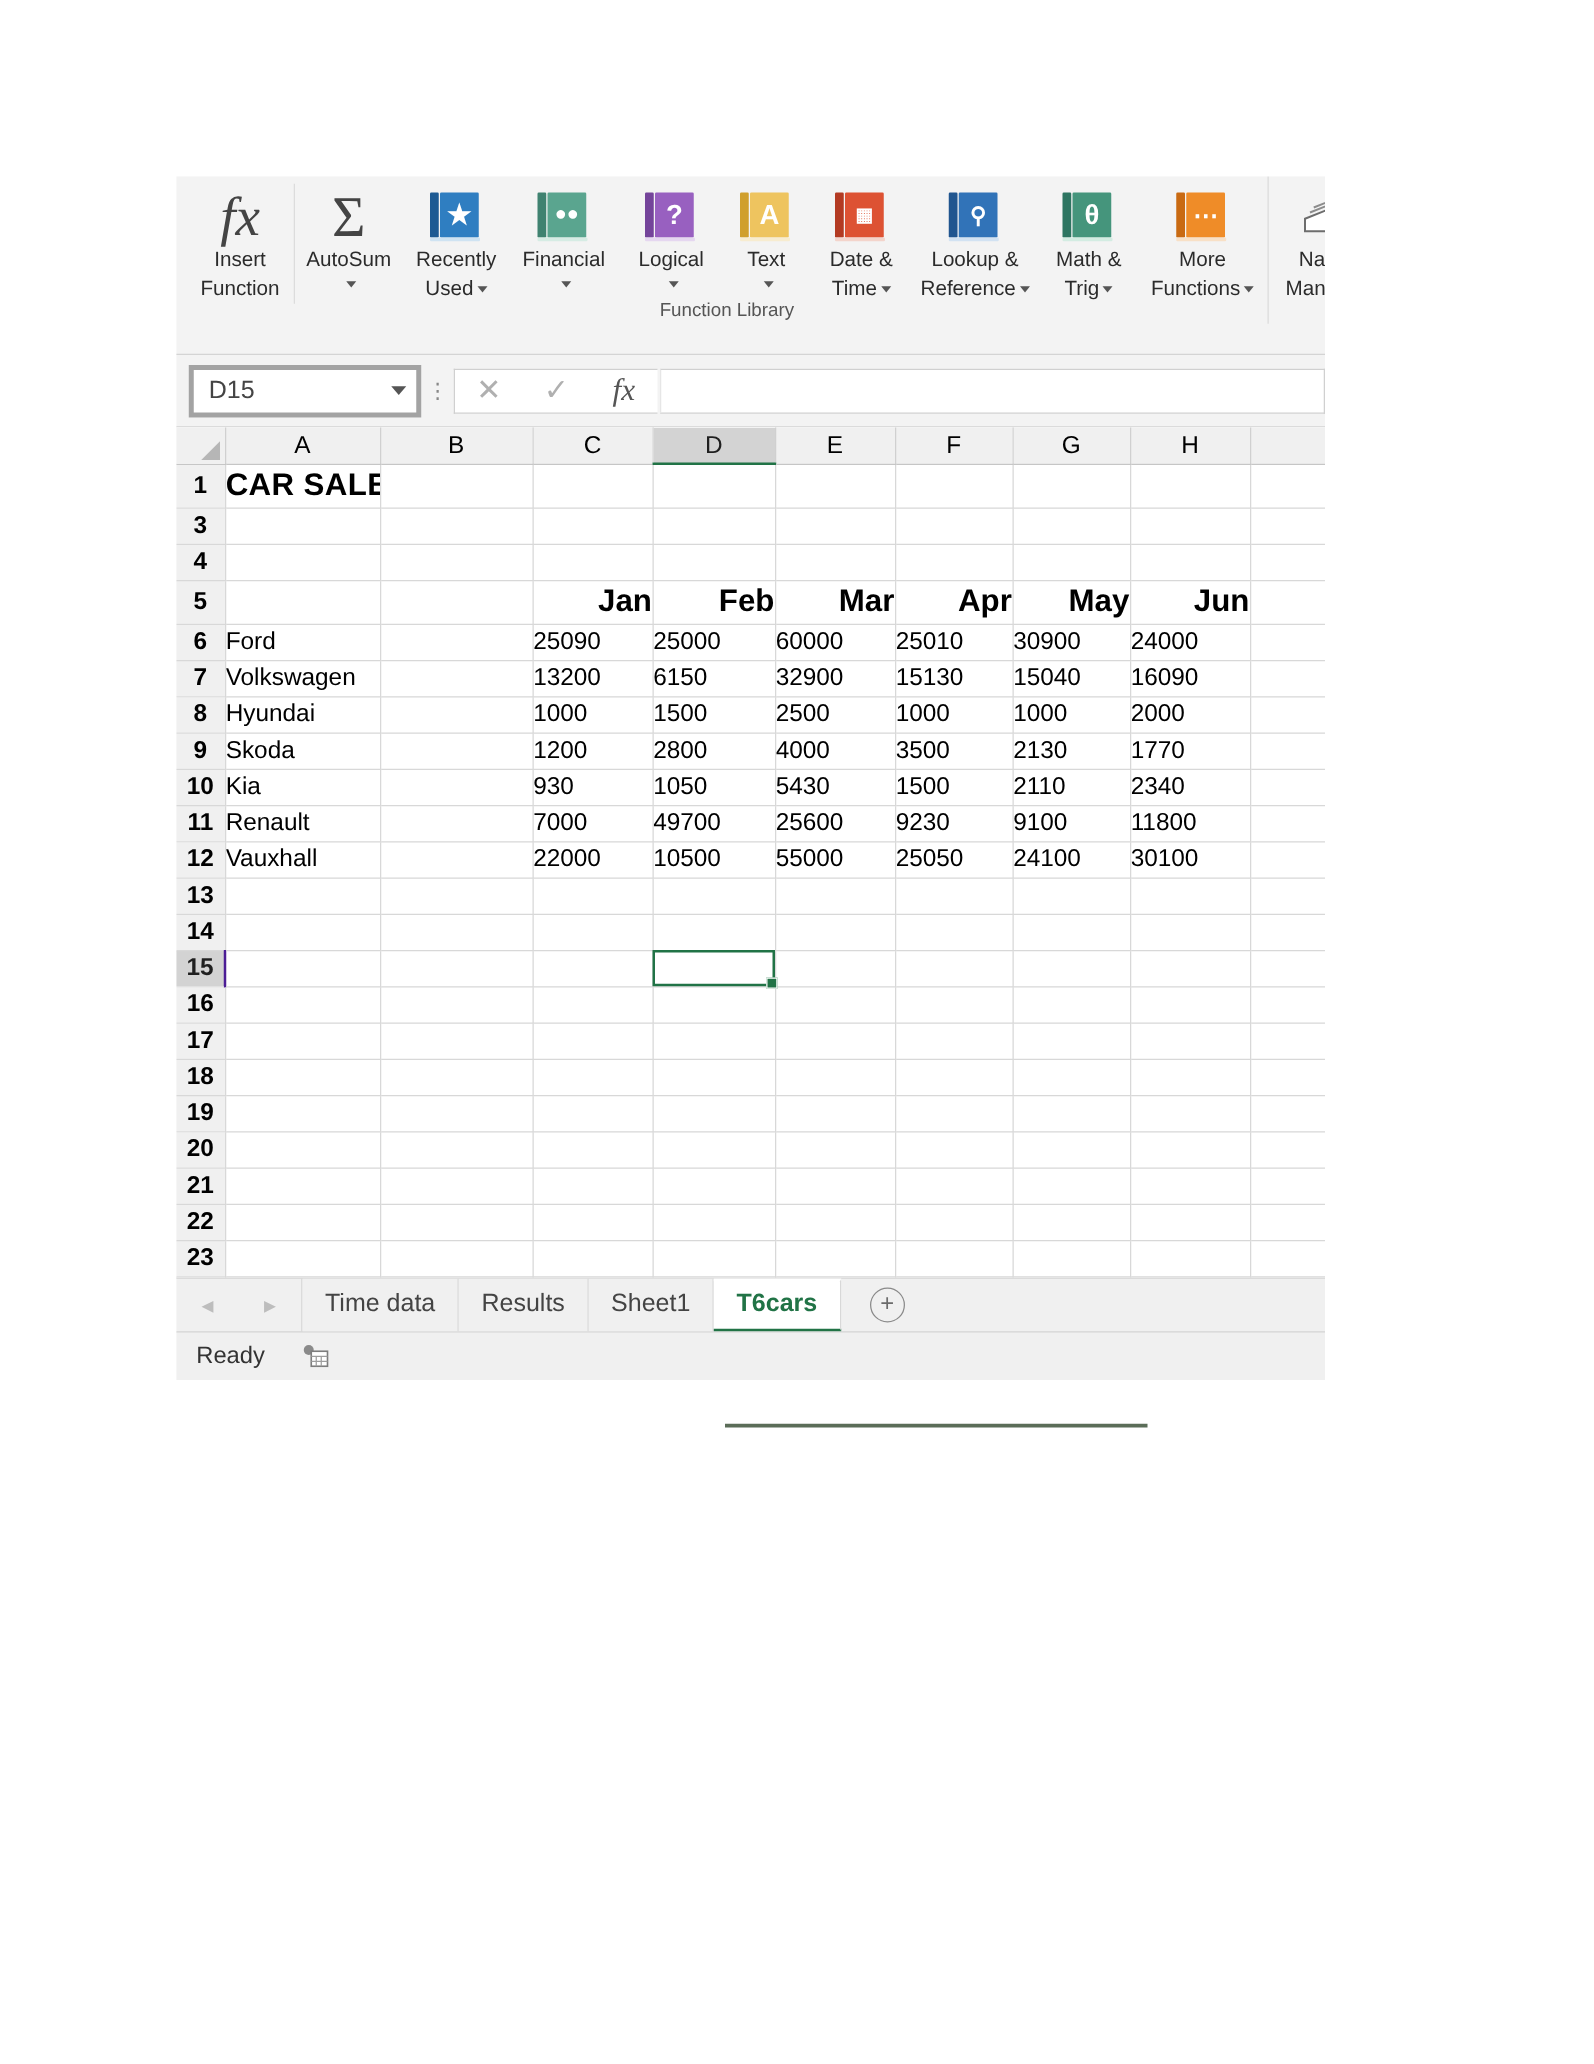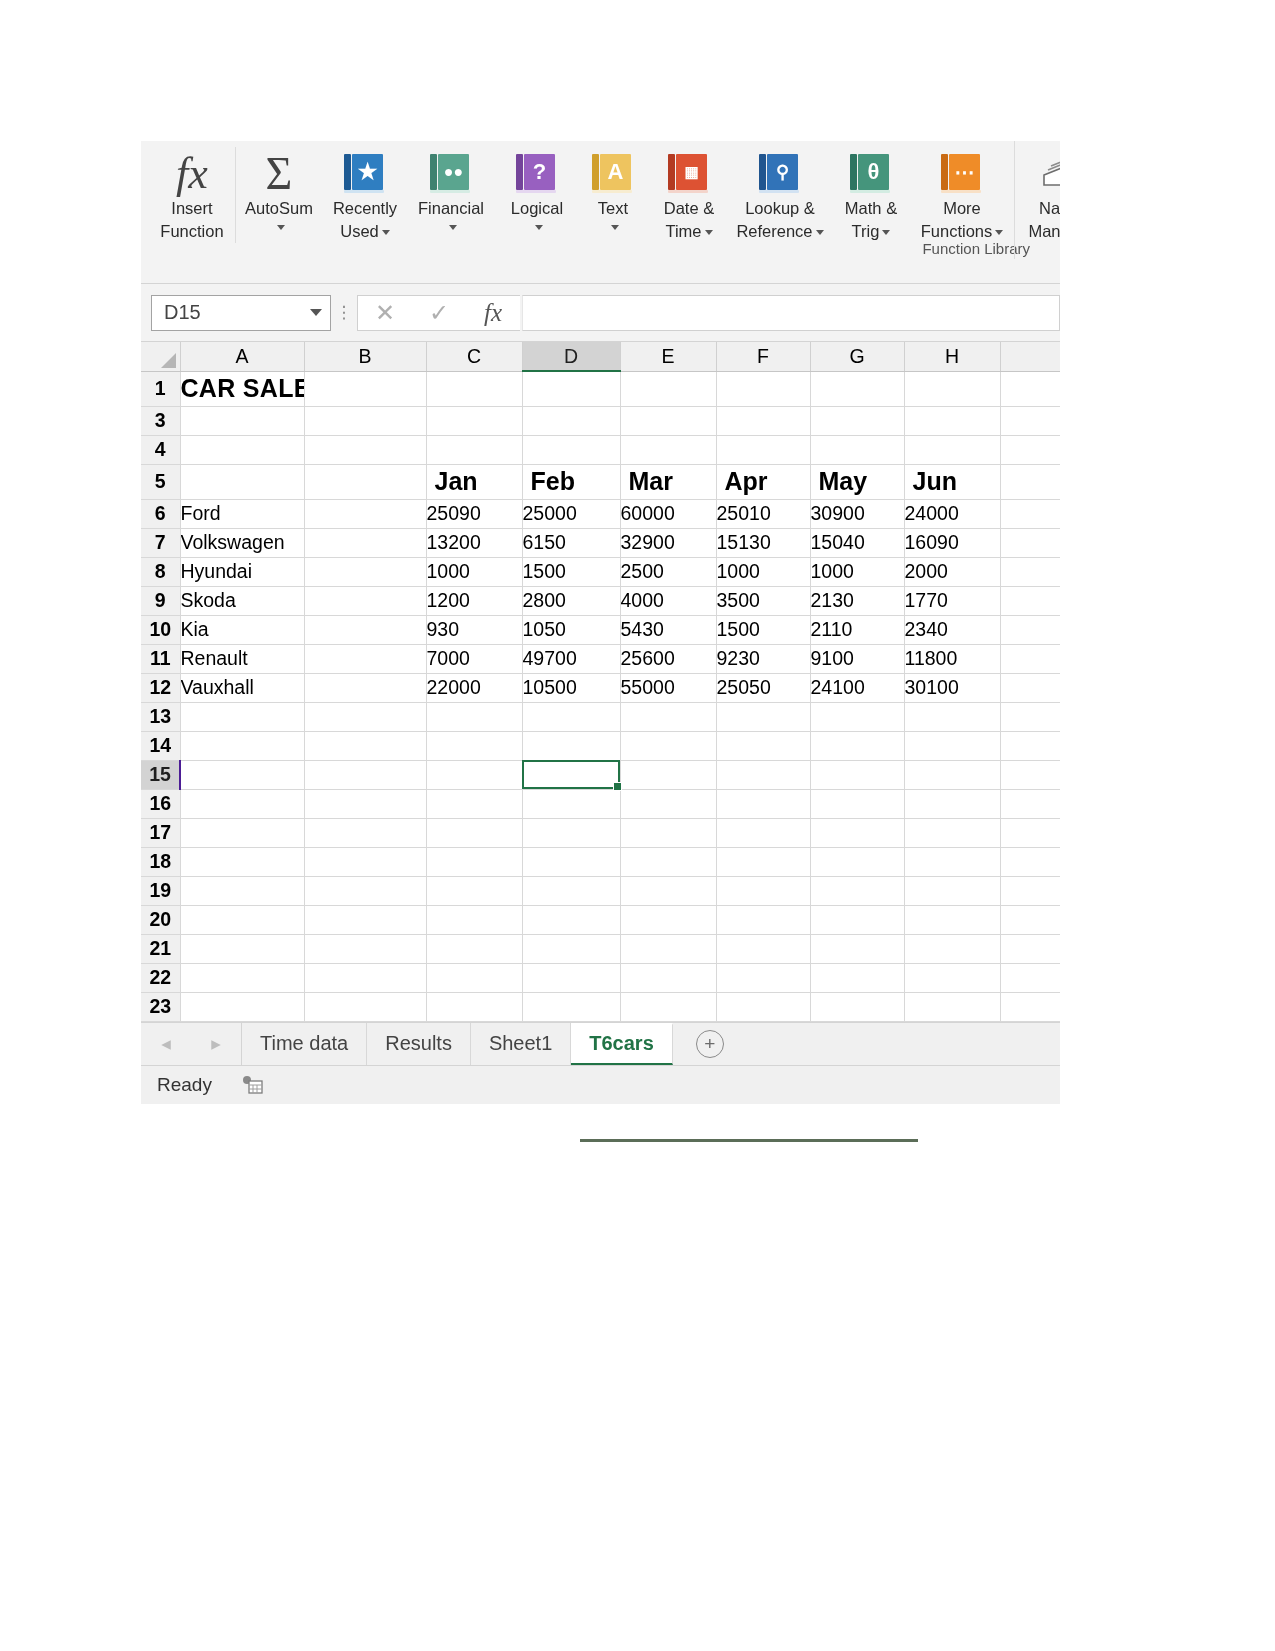--- a/index.html
+++ b/index.html
@@ -143,21 +143,21 @@
     align-items: center;
     height: 57px;
     background: #f3f3f3;
     padding: 0 0 0 10px;
     border-bottom: 1px solid #d4d4d4;
   }
   .namebox {
     width: 158px;
     height: 34px;
     background: #ffffff;
-    border: 1px solid #a3a3a3;
+    border: 4px solid #a3a3a3;
     display: flex;
     align-items: center;
     justify-content: space-between;
     padding: 0 8px 0 12px;
     font-size: 20px;
     color: #444;
   }
   .namebox .tri {
     width: 0; height: 0;
     border-left: 6px solid transparent;
@@ -274,21 +274,21 @@
   td.cell { background: #fff; padding: 0 6px; }
   td.cell.num { text-align: left; }
   td.cell.title {
     font-weight: bold;
     font-size: 25px;
     letter-spacing: 0.3px;
   }
   td.cell.month {
     font-weight: bold;
     font-size: 25px;
-    text-align: left;
+    text-align: right;
     padding-left: 8px;
   }
   .r-title { height: 35px !important; }
   .r-month { height: 35px !important; }
   .selbox {
     position: absolute;
     border: 2px solid #217346;
     box-sizing: border-box;
     pointer-events: none;
   }
@@ -503,21 +503,21 @@
             <span class="book">
               <span class="spine" style="background:#c96a12;"></span>
               <span class="cover" style="background:#ef8c28;font-size:20px;">⋯</span>
               <span class="base" style="background:#f8e0c6;"></span>
             </span>
           </div>
           <div class="lbl">More</div>
           <div class="lbl"><span>Functions</span><span class="caret"></span></div>
         </div>
 
-        <div class="group-title" style="left:16px;text-align:right;">Function Library</div>
+        <div class="group-title" style="left:0;">Function Library</div>
       </div>
 
       <div class="rgroup gt-wrap">
         <div class="rbtn" style="width:92px;">
           <div class="glyph">
             <svg width="46" height="36" viewBox="0 0 46 36" aria-hidden="true">
               <path d="M6 20 L26 12 L42 12 L42 22 L22 30 L6 30 Z" fill="#ffffff" stroke="#6d6d6d" stroke-width="1.6"></path>
               <path d="M10 15 L30 7 L44 7" fill="none" stroke="#8c8c8c" stroke-width="1.6"></path>
               <path d="M13 11 L33 3 L45 3" fill="none" stroke="#8c8c8c" stroke-width="1.6"></path>
               <circle cx="34" cy="17" r="2.2" fill="none" stroke="#6d6d6d" stroke-width="1.5"></circle>

